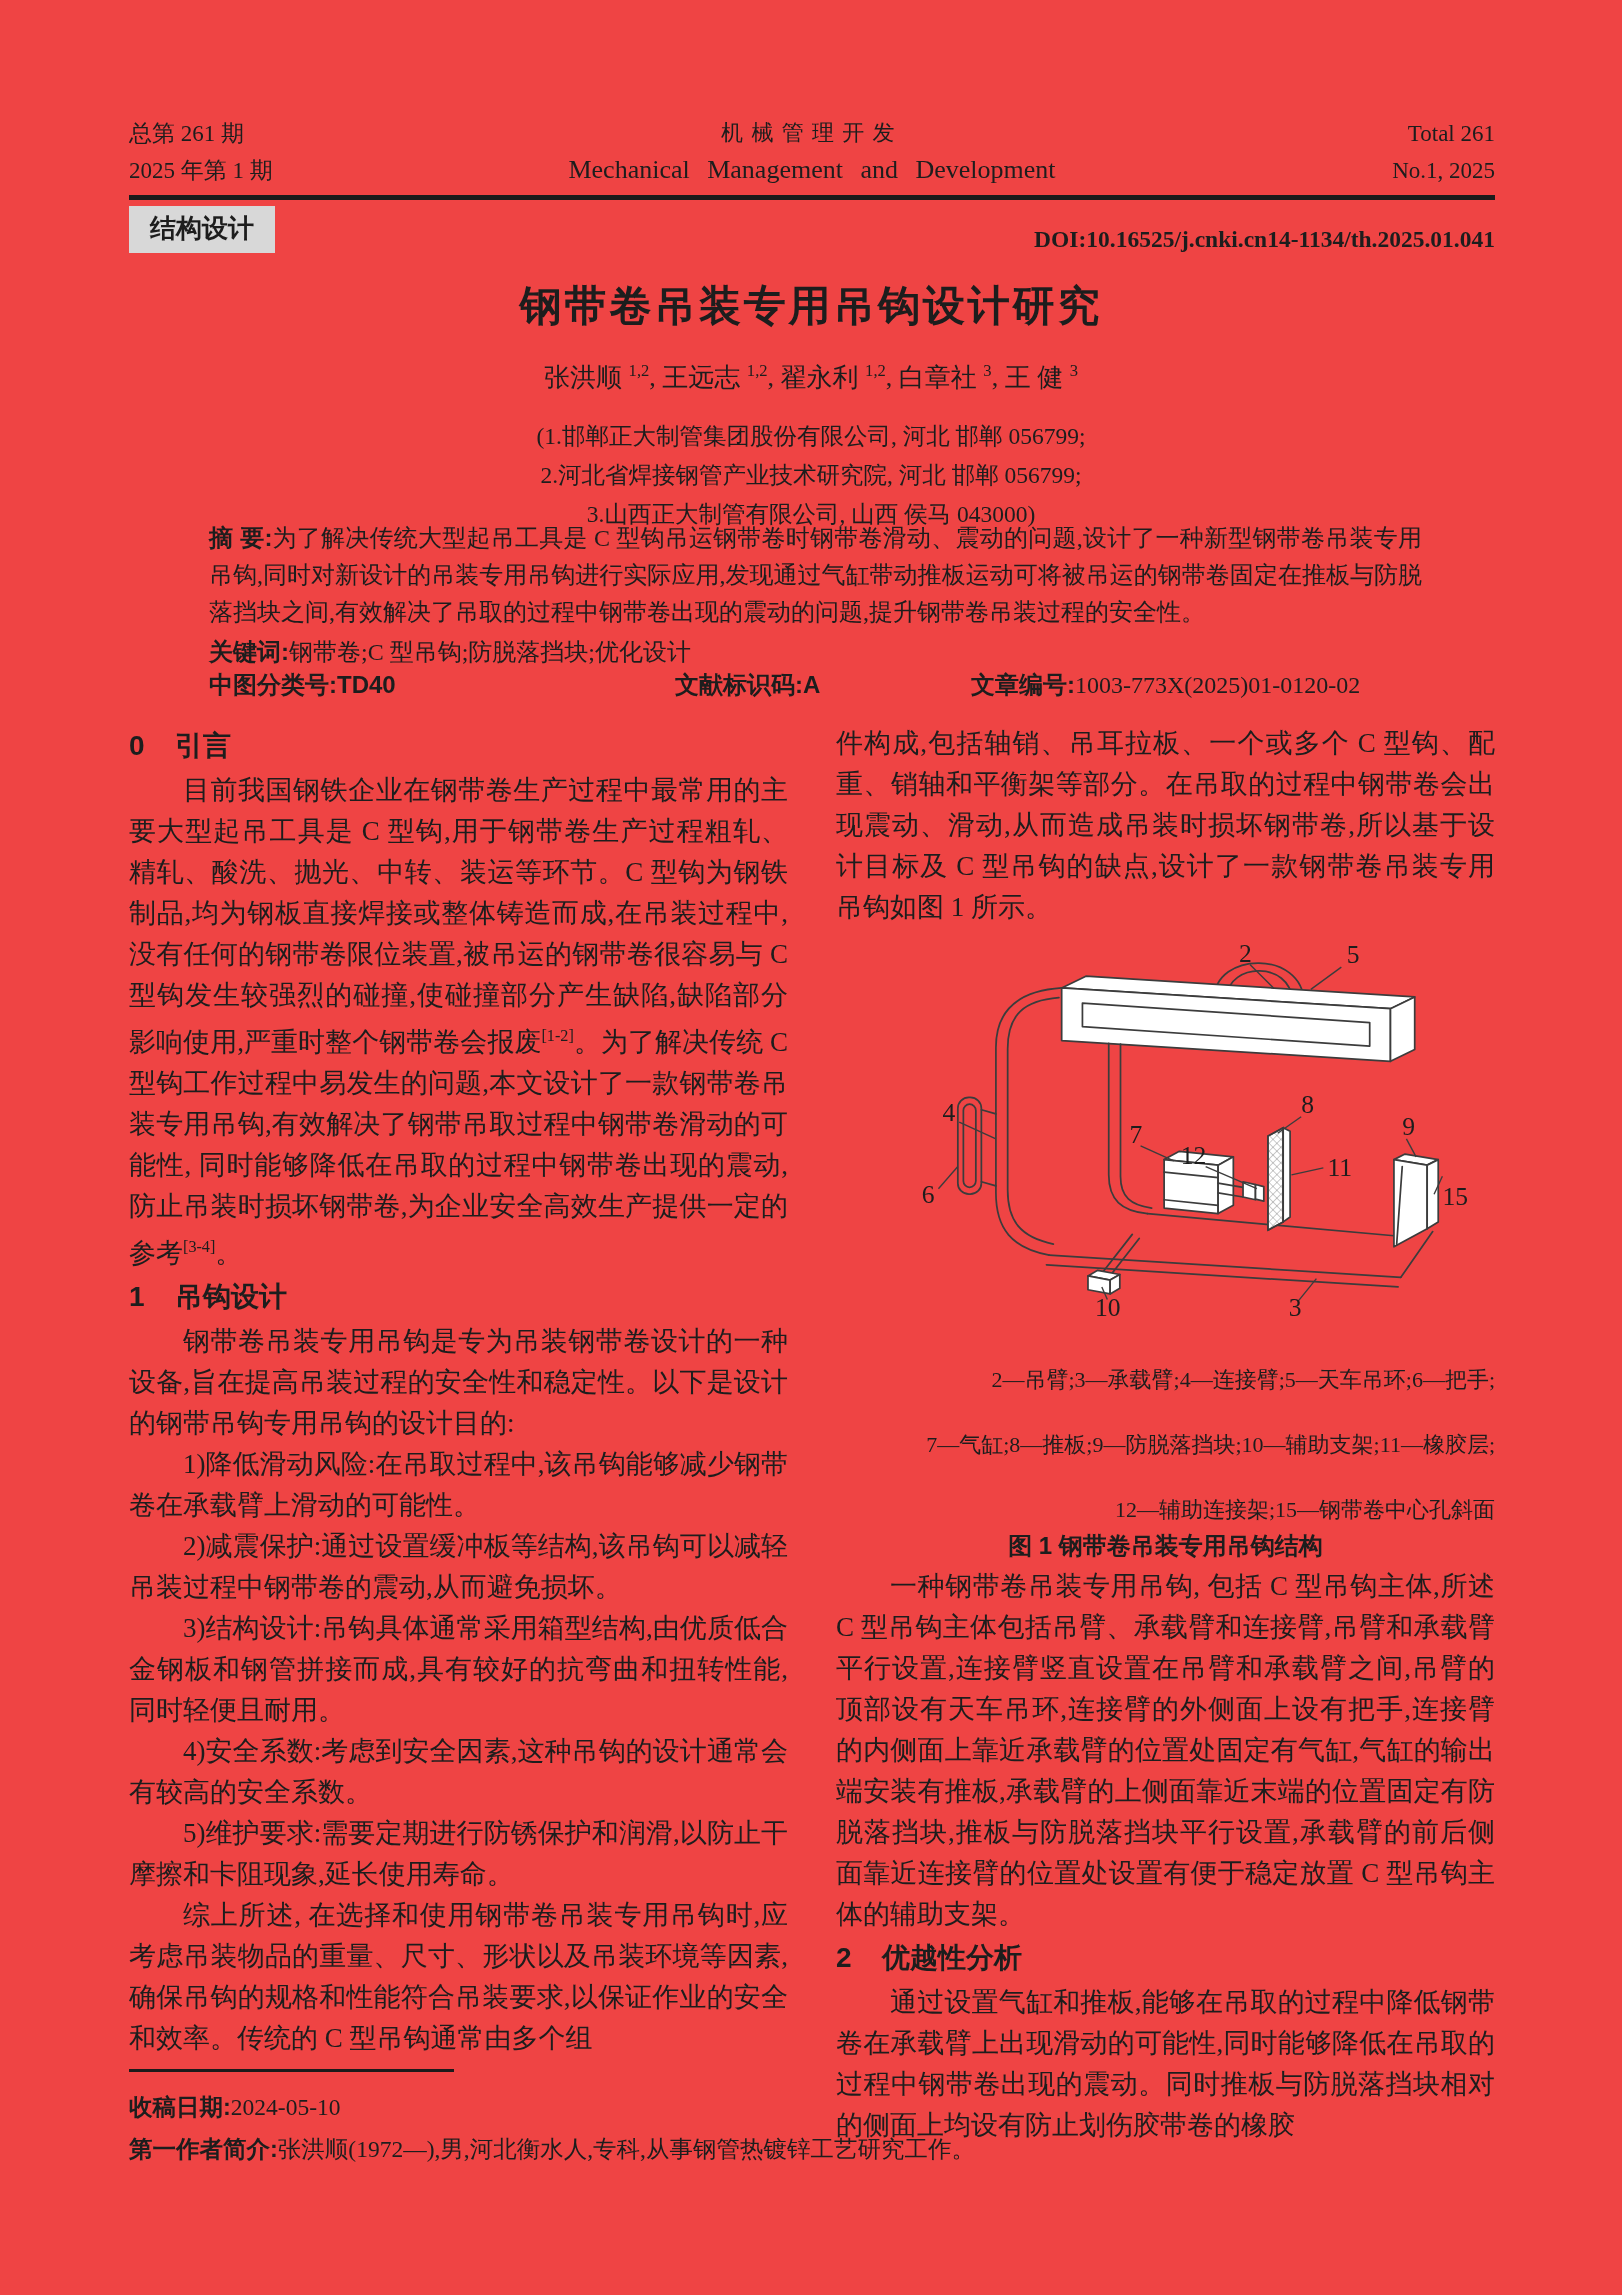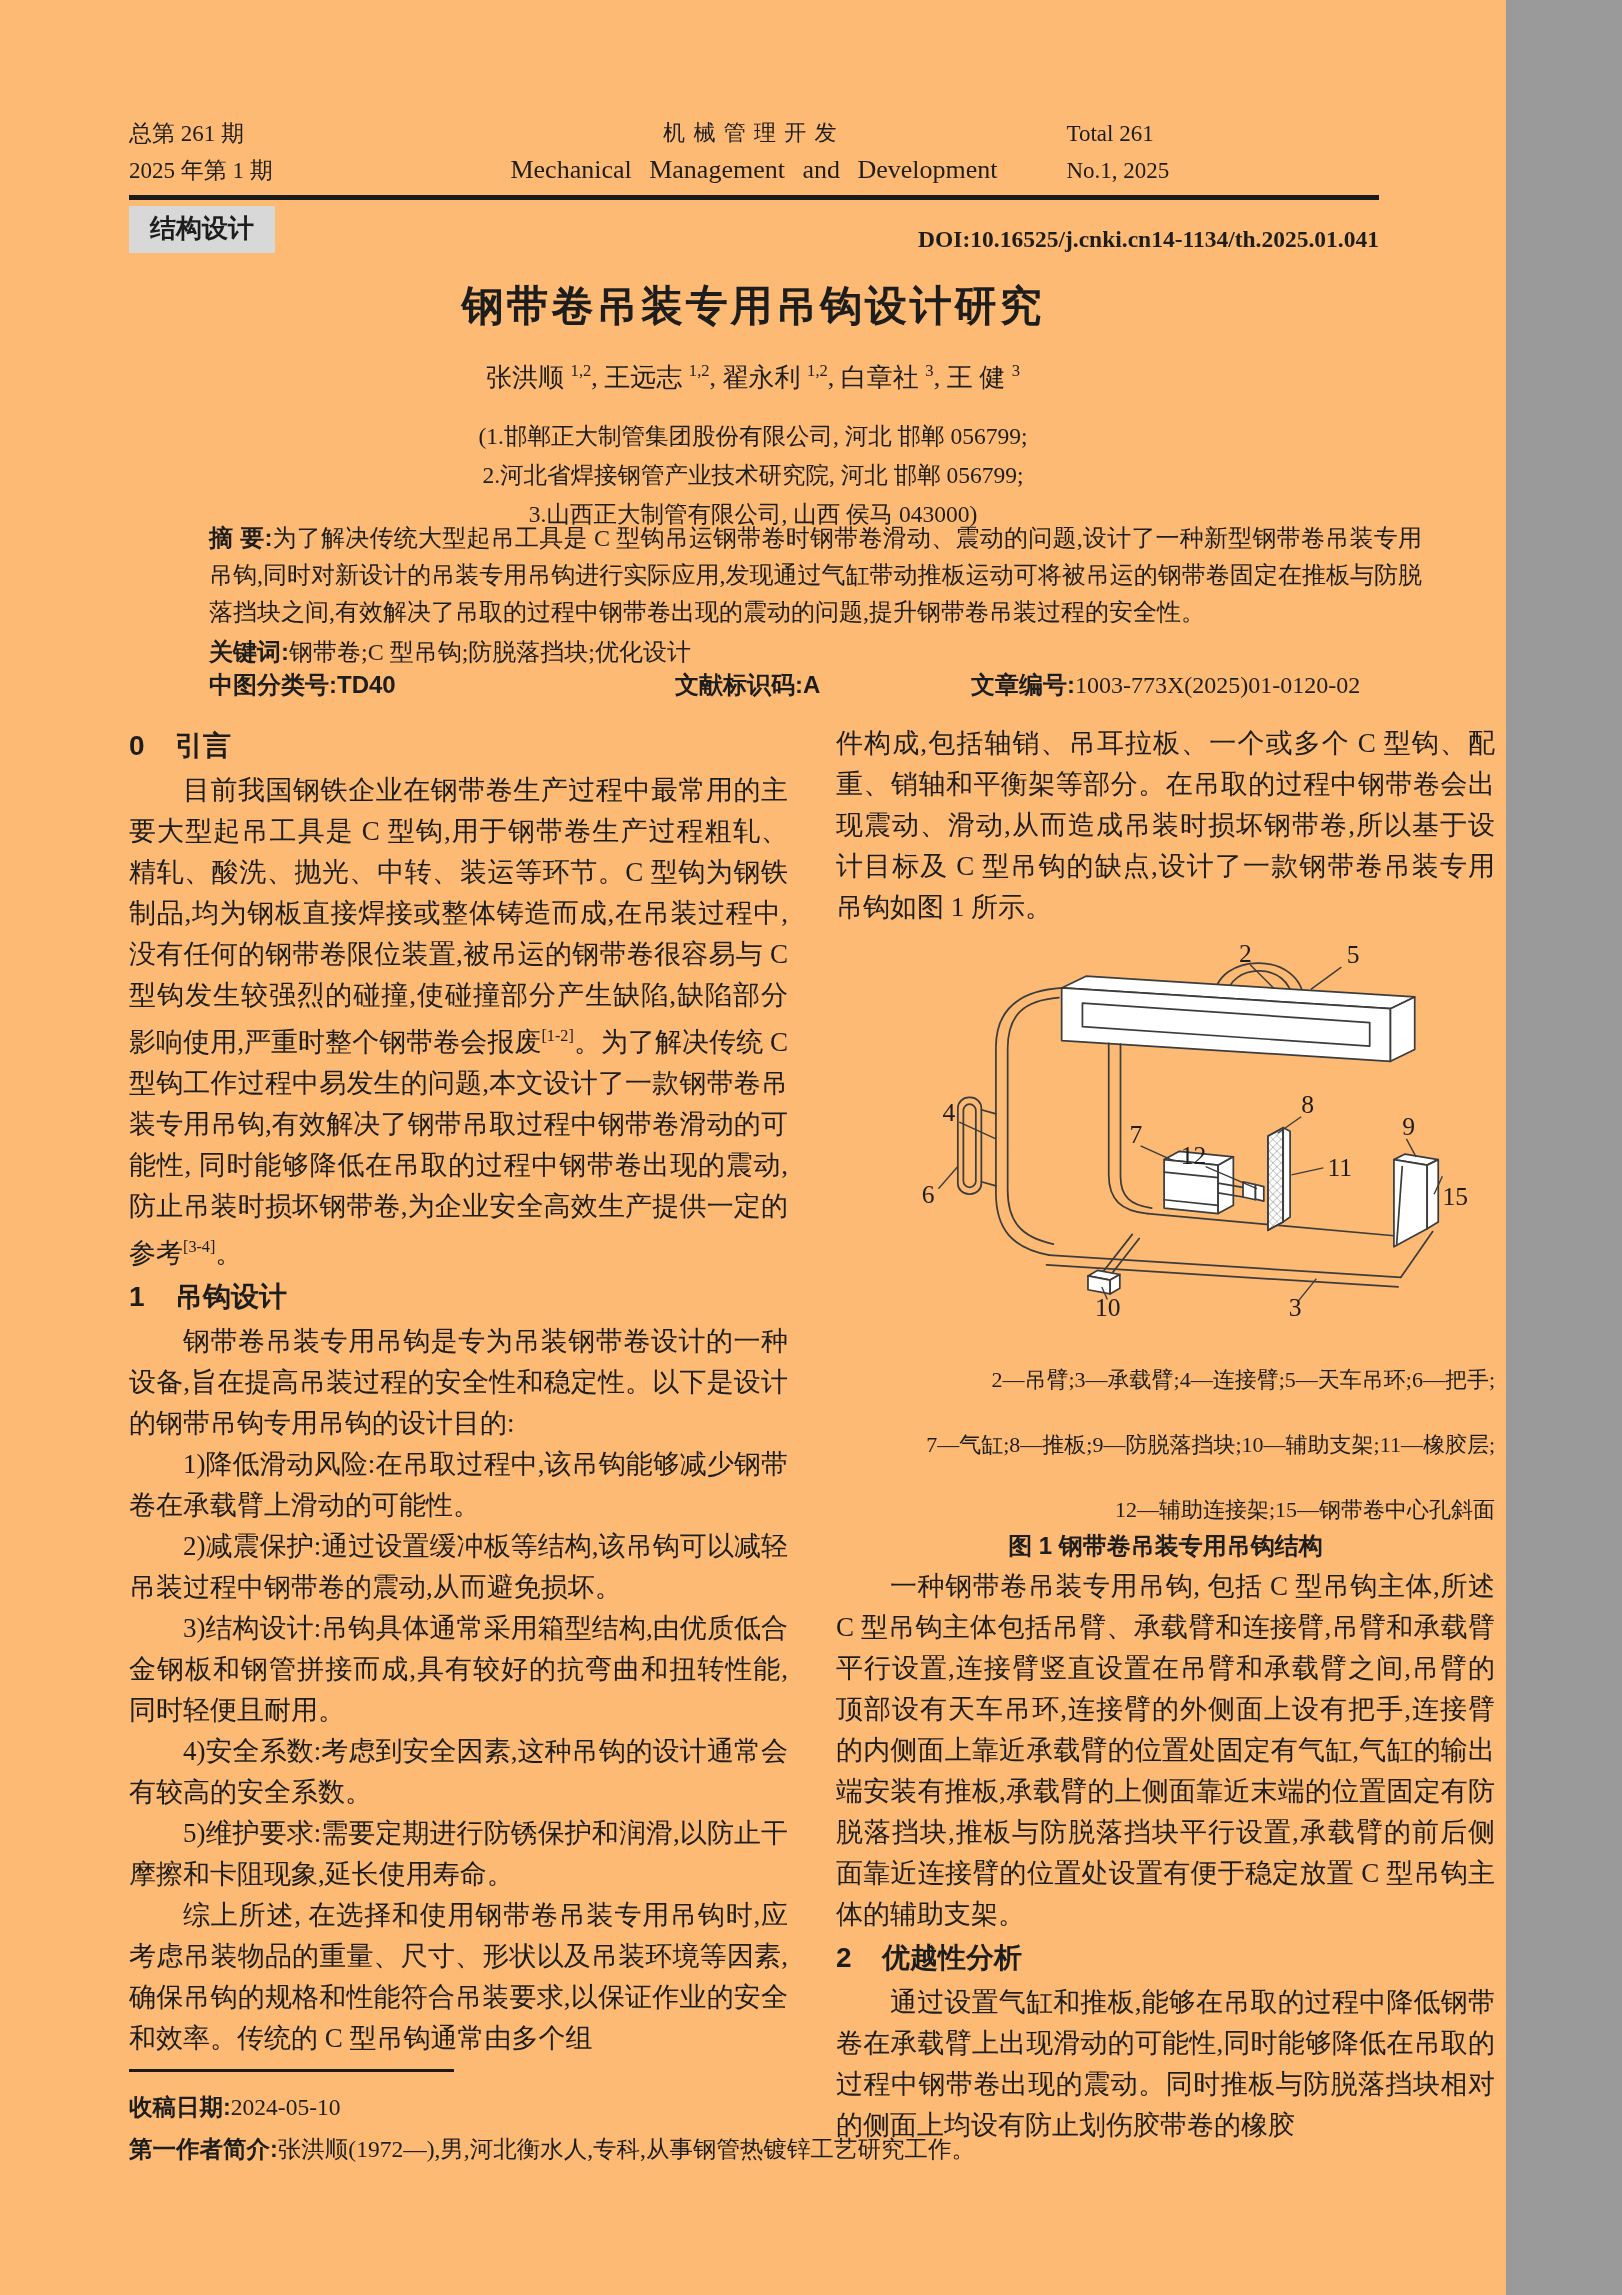--- a/index.html
+++ b/index.html
@@ -1,25 +1,25 @@
 <!DOCTYPE html>
 <html style="font-size:11px"><head>
 <meta charset="utf-8">
 <style>
   html,body { margin:0; padding:0; background:#9a9a9a; }
   .page {
-    position:relative; width:1506px; height:2295px; background:#fdba74;
+    position:relative; width:1622px; height:2295px; background:#ef4444;
     font-family:"Liberation Serif", serif; color:#1d1d1d; overflow:hidden;
   }
 
   
   .hdr { position:absolute; top:115px; left:129px; right:127px; display:flex; }
   .hdr-left, .hdr-right { flex:1; font-size:23px; line-height:37px; }
   .hdr-center { flex:2; text-align:center; }
-  .hdr-right { }
+  .hdr-right { text-align:right; }
   .journal-cn { font-size:22px; letter-spacing:8.3px; line-height:35px; }
   .journal-en { font-size:26px; line-height:40px; word-spacing:11px; }
 
   .rule { position:absolute; top:195px; left:129px; right:127px; height:4.8px; background:#1b1b1b; }
 
   .tagrow { position:absolute; top:206px; left:129px; right:127px; height:47px;
             display:flex; justify-content:space-between; align-items:flex-end; }
   .tag { font-family:"Liberation Sans",sans-serif; font-weight:bold; font-size:26px;
          background:#d8d8d8; padding:5.5px 21px 7px; }
   .doi { font-weight:bold; font-size:23.5px; }

